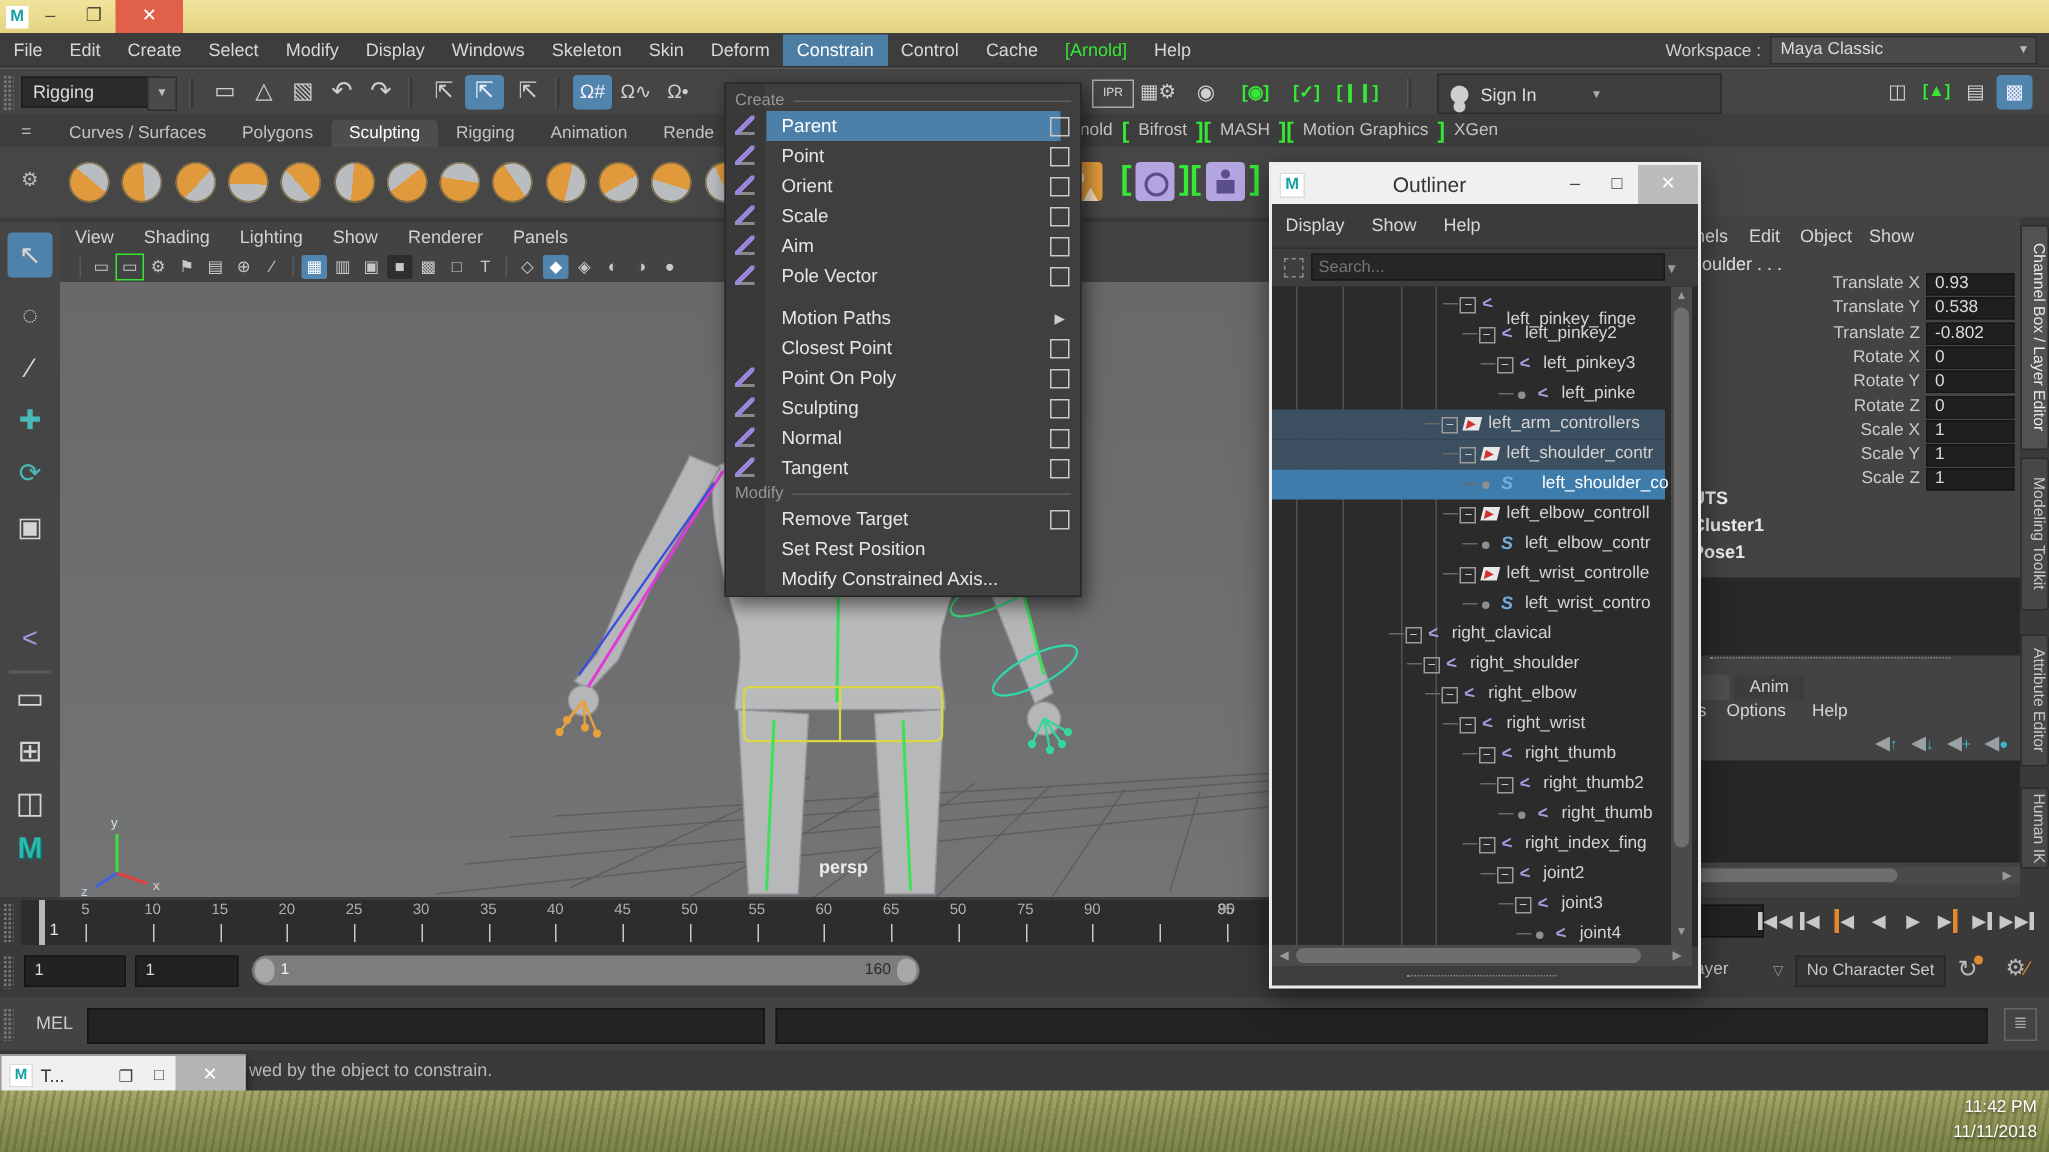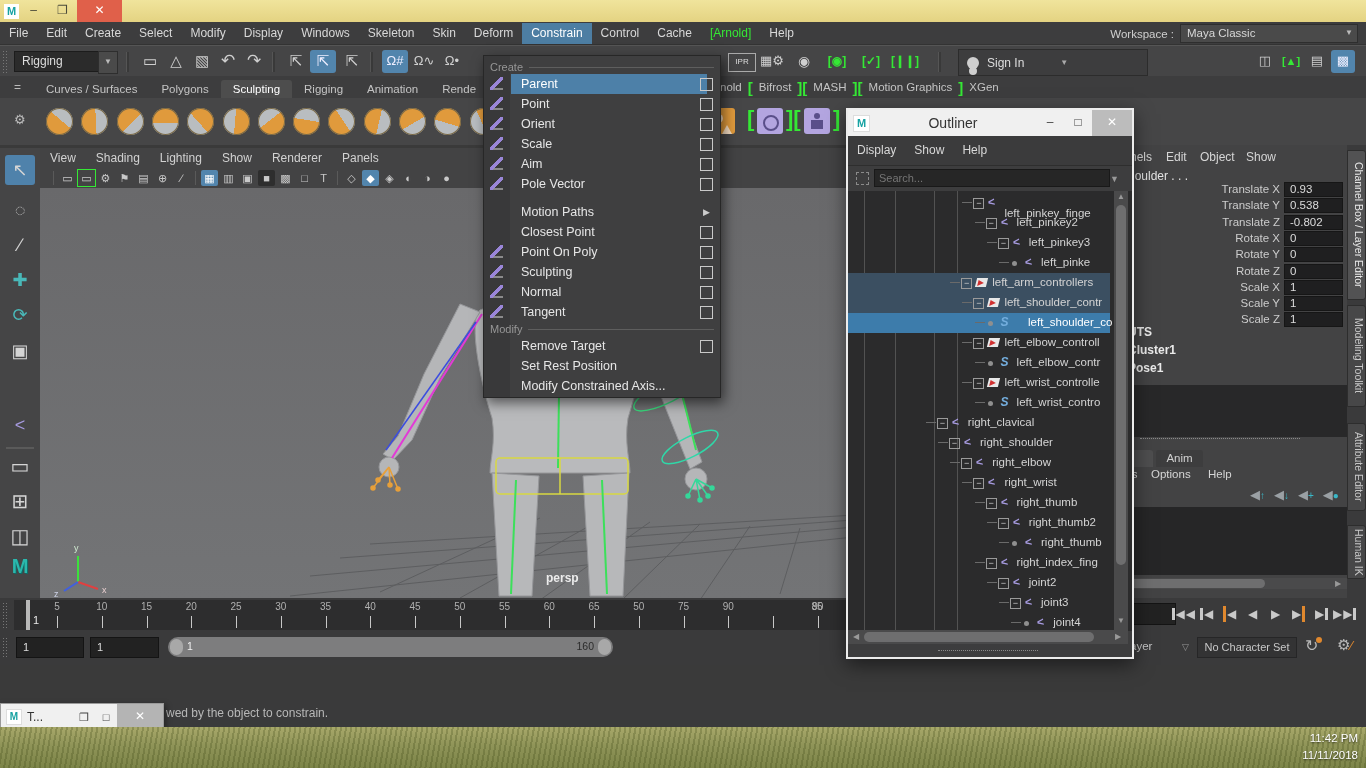--- a/index.html
+++ b/index.html
@@ -525,20 +525,27 @@
       <div class="abs" style="right:19px;top:3px;font-size:10.5px;color:#2c2c2c;">160</div>
       <div class="abs" style="right:2px;top:2px;width:13px;height:16px;background:#a8a8a8;border-radius:7px;"></div>
     </div>
     <div class="abs frag" style="left:1130px;top:8px;font-size:11.5px;color:#c8c8c8;">ayer</div>
     <div class="abs" style="left:1182px;top:10px;color:#999;font-size:9px;">▽</div>
     <div class="abs" style="left:1197px;top:5px;width:98px;height:19px;background:#333334;border:1px solid #262627;color:#c8c8c8;font-size:11px;text-align:center;line-height:18px;">No Character Set</div>
     <div class="abs" style="left:1305px;top:4px;font-size:16px;color:#b8b8b8;">↻<span style="position:absolute;left:11px;top:1px;width:6px;height:6px;border-radius:50%;background:#e0882e;"></span></div>
     <div class="abs" style="left:1337px;top:4px;font-size:15px;color:#b8b8b8;">⚙<span style="color:#e0882e;font-size:13px;">∕</span></div>
   </div>
 
+  <div id="cmdrow" class="abs">
+    <div class="abs grip" style="left:2px;top:7px;height:22px;"></div>
+    <div class="abs" style="left:24px;top:10px;font-size:12px;color:#cccccc;">MEL</div>
+    <input class="abs" style="left: 58px; top: 7px; width: 446px; height: 20px; background: rgb(35, 35, 36); border: 1px solid rgb(21, 21, 21); color: rgb(221, 221, 221); font-family: &quot;Liberation Mono&quot;, monospace; font-size: 11px;">
+    <div class="abs" style="left:517px;top:7px;width:806px;height:22px;background:#232324;border:1px solid #151515;"></div>
+    <div class="abs" style="left:1336px;top:7px;width:20px;height:20px;border:1px solid #666;color:#aaa;font-size:11px;text-align:center;line-height:19px;">≣</div>
+  </div>
 
   <div id="helprow" class="abs">
     <div class="abs" style="left:166px;top:6px;font-size:12px;color:#b8b8b8;">wed by the object to constrain.</div>
     <div class="abs" style="left:0;top:3px;width:162px;height:26px;background:#f0f0f0;border:1px solid #9a9a9a;box-shadow:2px 2px 6px rgba(0,0,0,.4);display:flex;align-items:center;">
       <span style="width:14px;height:14px;margin-left:5px;background:#fff;border:1px solid #ddd;color:#17a2a2;font-weight:bold;font-size:10px;line-height:13px;text-align:center;">M</span>
       <span style="margin-left:5px;font-size:12px;color:#333;flex:1;">T...</span>
       <span style="width:22px;text-align:center;font-size:11px;color:#444;">❐</span>
       <span style="width:22px;text-align:center;font-size:11px;color:#444;">□</span>
       <span style="width:46px;height:26px;background:#b4b4b4;color:#fff;text-align:center;line-height:25px;font-size:12px;">✕</span>
     </div>

